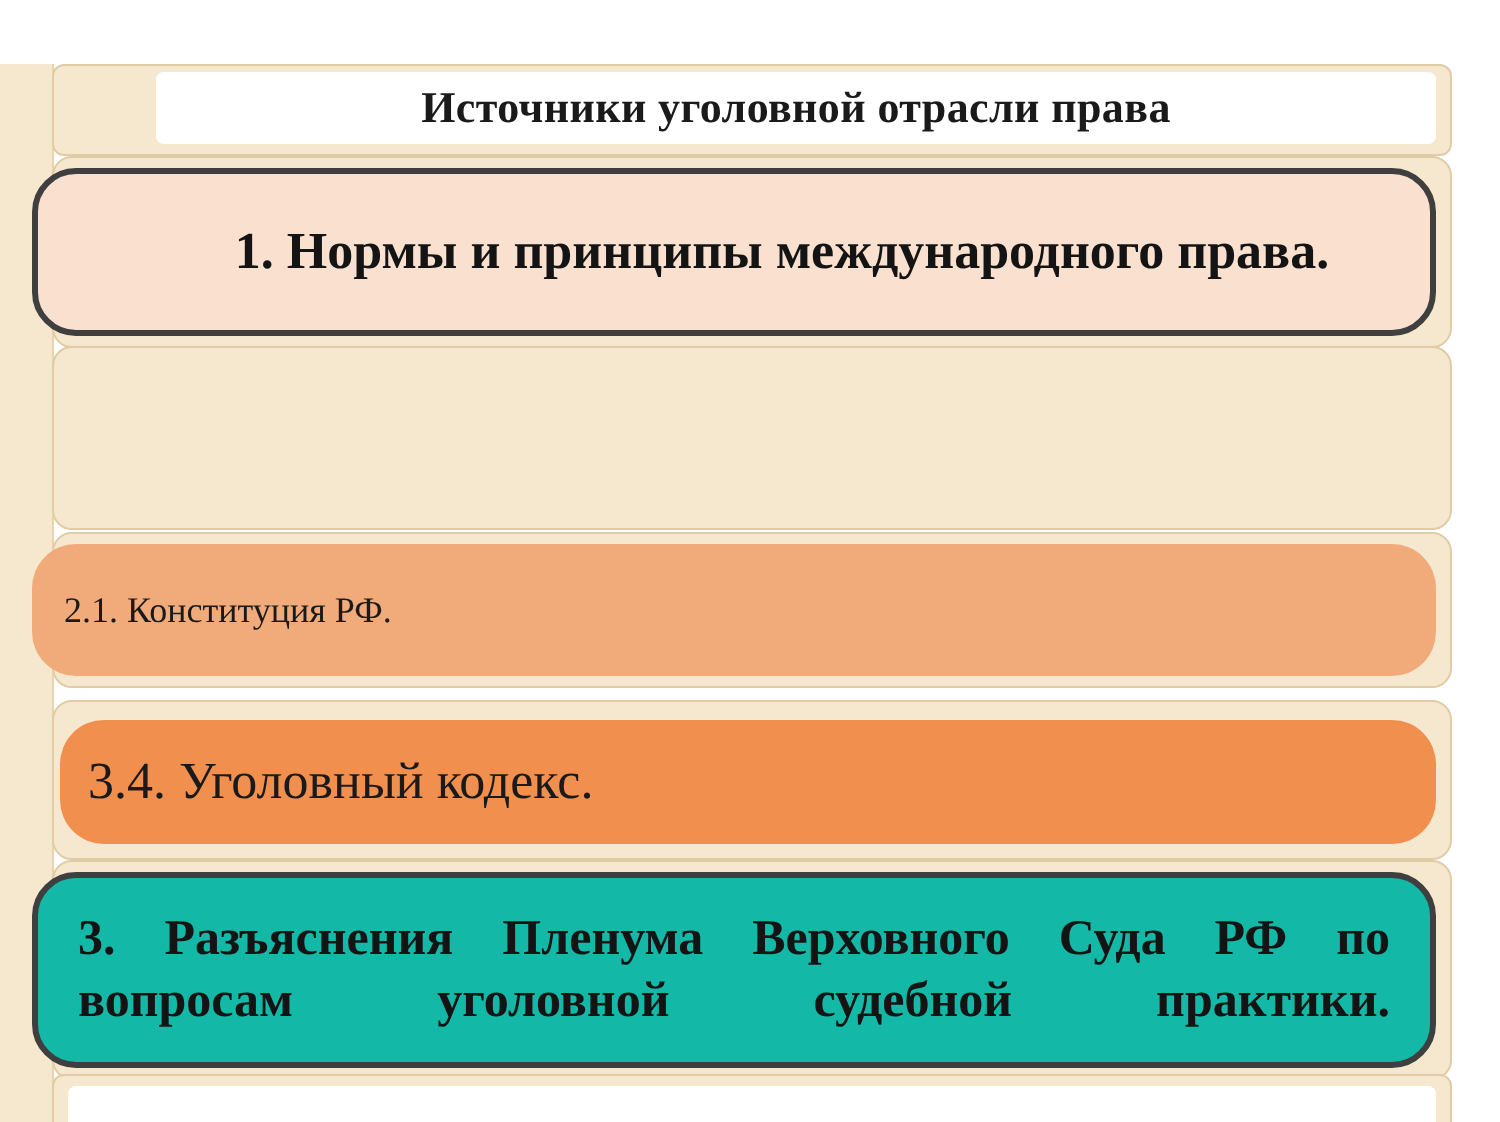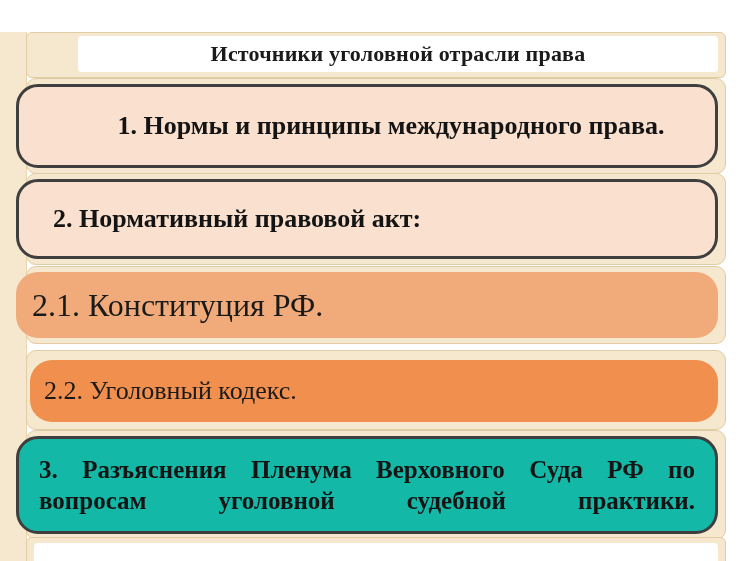--- a/index.html
+++ b/index.html
@@ -106,21 +106,21 @@
     left: 16px;
     top: 240px;
     width: 702px;
     height: 66px;
     background: #f1ab7b;
     border: none;
     justify-content: flex-start;
     padding-left: 16px;
   }
   .box-21 .txt {
-    font-size: 32px;
+    font-size: 18px;
     font-weight: normal;
     color: #1a1a1a;
     white-space: nowrap;
   }
 
   .box-22 {
     left: 30px;
     top: 328px;
     width: 688px;
     height: 62px;
@@ -189,32 +189,29 @@
   <div class="box box-title">
     <span class="txt">Источники уголовной отрасли права</span>
   </div>
 
   <div class="shadow-plate" style="left:26px; top:46px; width:700px; height:96px;"></div>
   <div class="box box-1">
     <span class="txt">1. Нормы и принципы международного права.</span>
   </div>
 
   <div class="shadow-plate" style="left:26px; top:141px; width:700px; height:92px;"></div>
-  <div class="box box-2">
-    <span class="txt">2. Нормативный правовой акт:</span>
-  </div>
 
   <div class="shadow-plate" style="left:26px; top:234px; width:700px; height:78px;"></div>
   <div class="box box-21">
     <span class="txt">2.1. Конституция РФ.</span>
   </div>
 
   <div class="shadow-plate" style="left:26px; top:318px; width:700px; height:80px;"></div>
   <div class="box box-22">
-    <span class="txt">2.2. Уголовный кодекс.</span>
+    <span class="txt">3.4. Уголовный кодекс.</span>
   </div>
 
   <div class="shadow-plate" style="left:26px; top:398px; width:700px; height:110px;"></div>
   <div class="box box-3">
     <span class="txt">3. Разъяснения Пленума Верховного Суда РФ по вопросам уголовной судебной практики.</span>
   </div>
 
   <div class="bottom-plate"></div>
   <div class="bottom-inner"></div>
 

